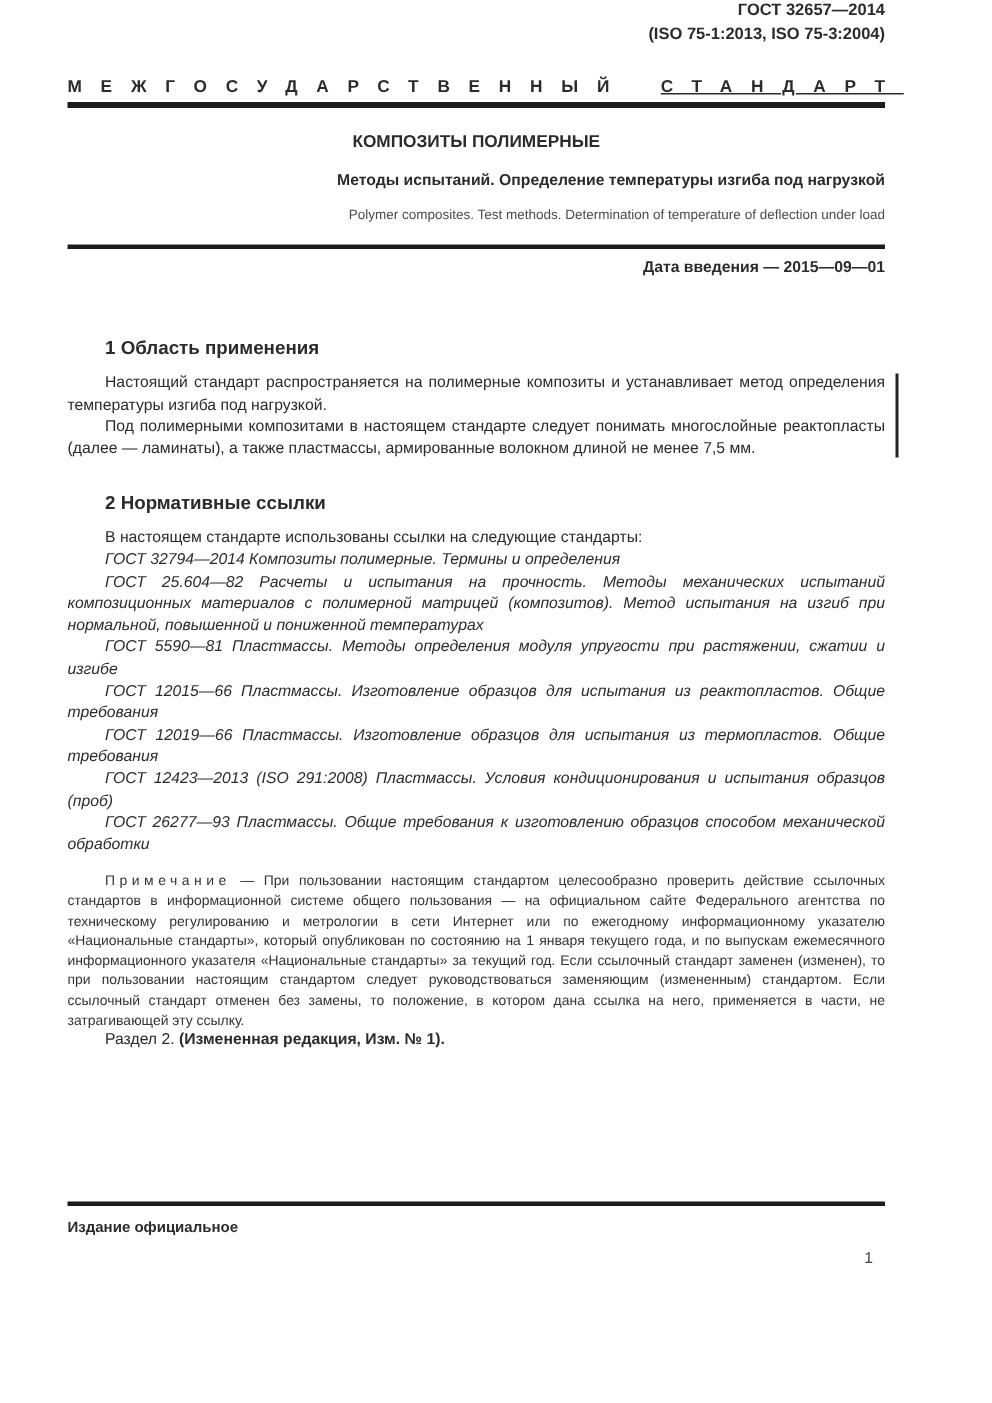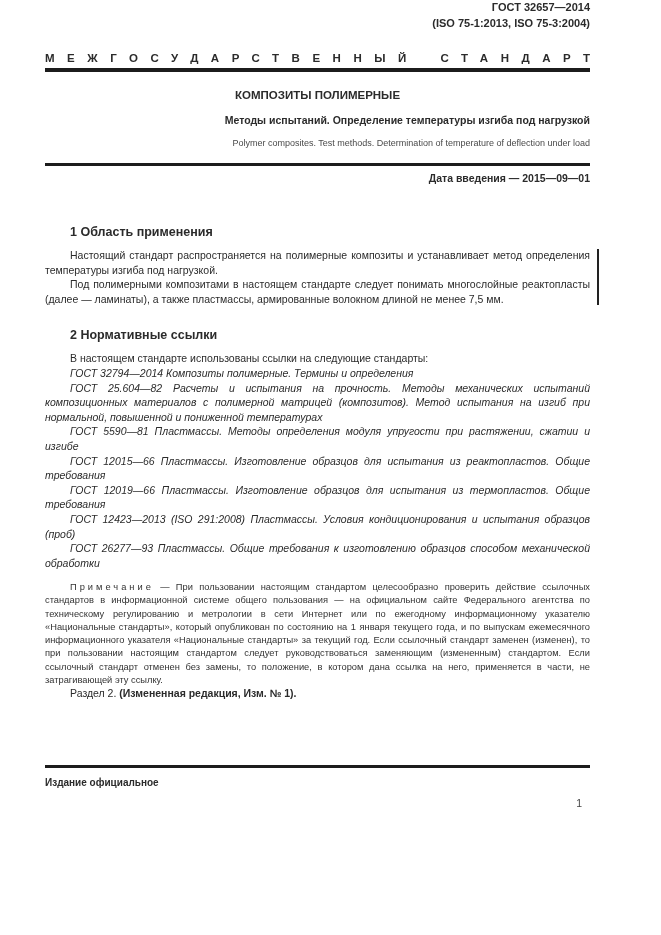--- a/index.html
+++ b/index.html
@@ -24,21 +24,21 @@
   }
   .standard-type {
     margin-top: 21px;
     display: flex;
     justify-content: space-between;
     font-weight: bold;
     font-size: 11.5px;
     white-space: nowrap;
   }
   .standard-type .w { letter-spacing: 12.5px; }
-  .standard-type .w:last-child { margin-right: -12.5px; }
+  .standard-type .w:last-child { margin-right: -12.5px; text-decoration: underline; }
   .rule-thick { margin-top: 4px; height: 4px; background: #1c1c1c; }
   .rule-mid { margin-top: 15px; height: 3px; background: #1c1c1c; }
   .title-ru {
     margin-top: 17px;
     text-align: center;
     font-weight: bold;
     font-size: 11.5px;
   }
   .subtitle-ru {
     margin-top: 13px;
@@ -90,21 +90,21 @@
     color: #333;
   }
   .note .note-label { letter-spacing: 3px; }
   .amendment {
     font-size: 10.5px;
     padding-left: 25px;
   }
   .amendment .bold { font-weight: bold; }
   .footer {
     position: absolute;
-    left: 45px; top: 765px;
+    left: 45px; top: 801px;
     width: 545px;
   }
   .footer-rule { height: 3px; background: #1c1c1c; }
   .official {
     margin-top: 9px;
     font-weight: bold;
     font-size: 10px;
   }
   .page-num {
     margin-top: 9px;

